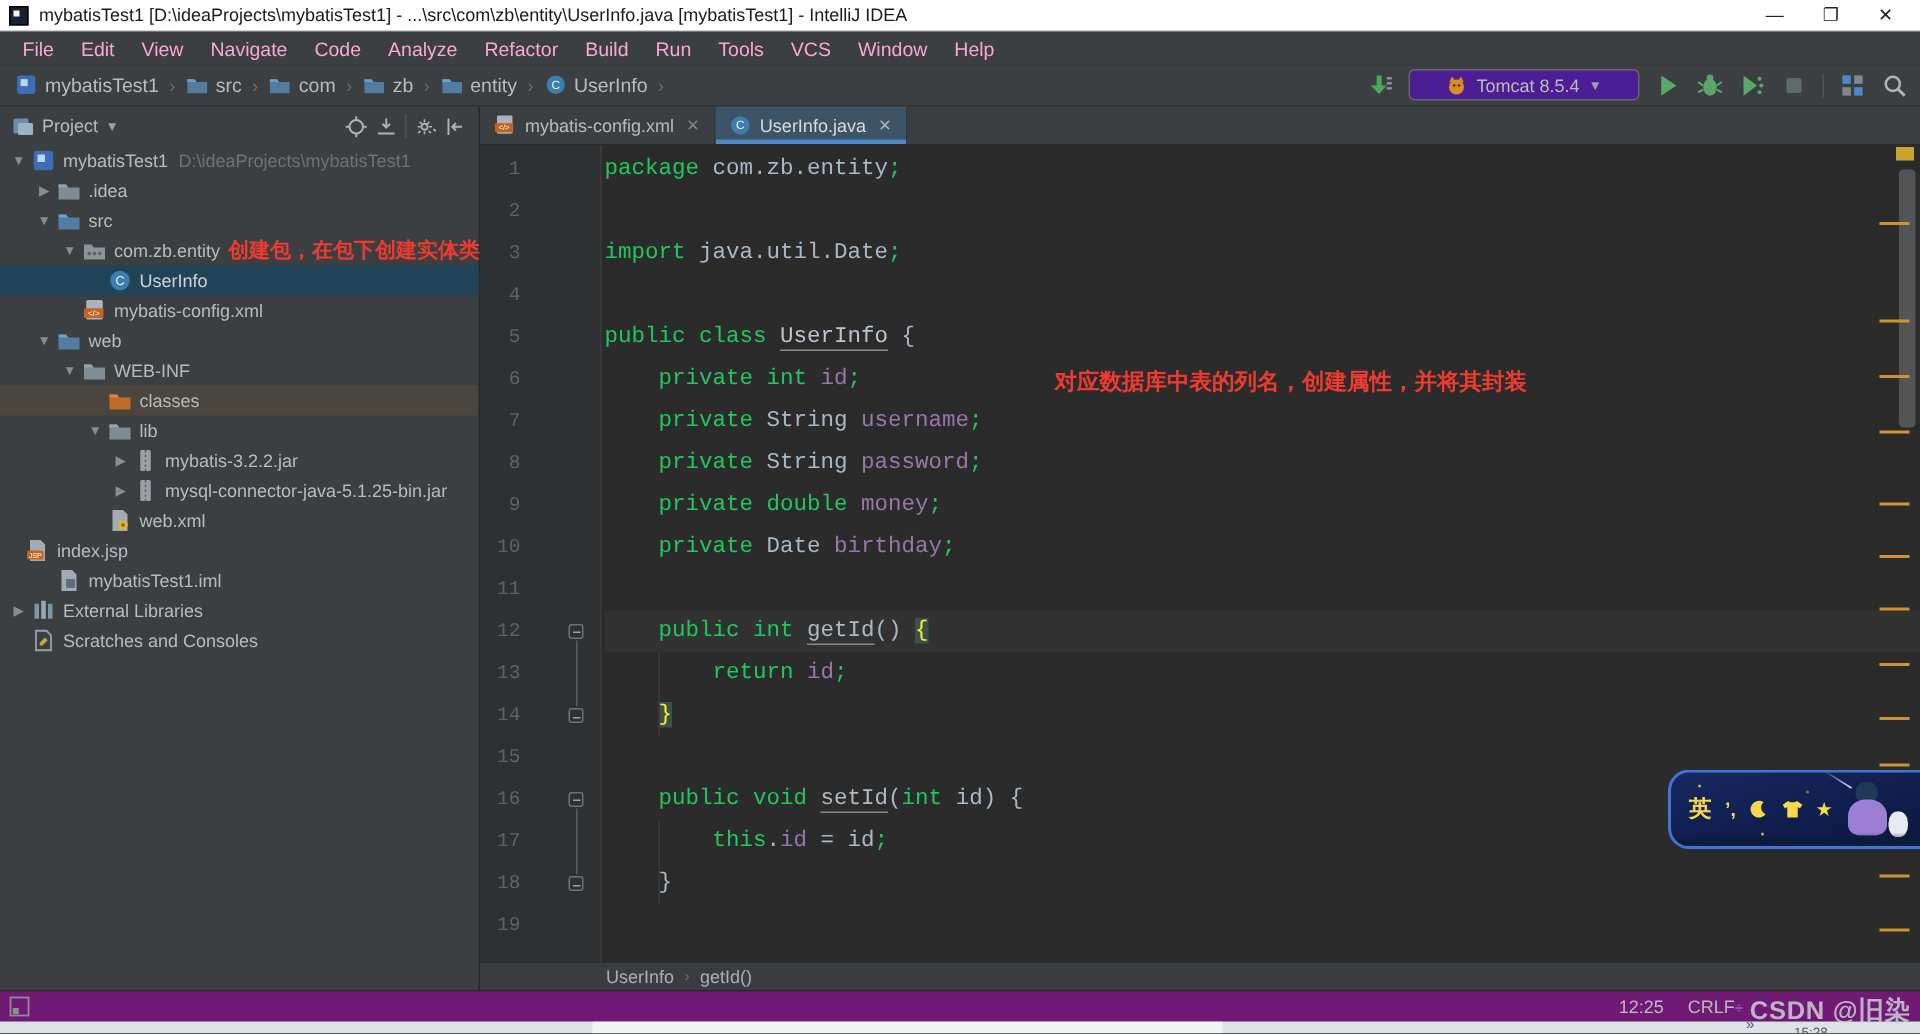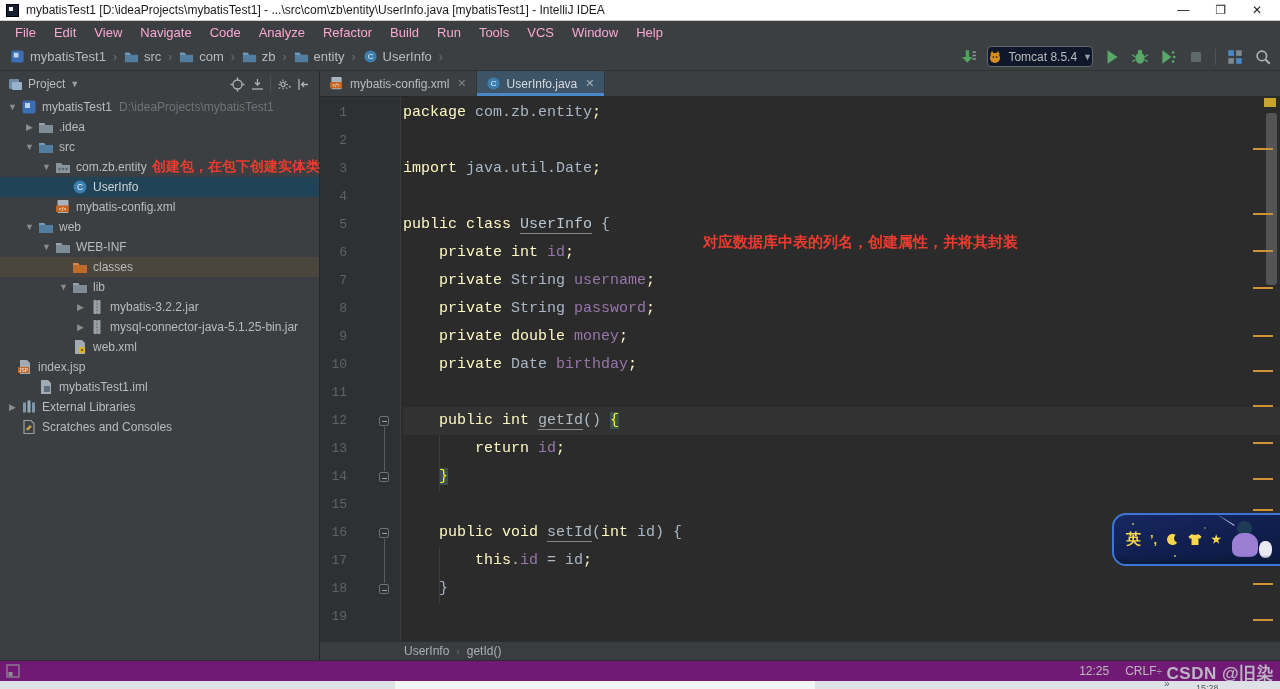--- a/index.html
+++ b/index.html
@@ -19,21 +19,21 @@
   .menubar { height:22px; background:#3C3F41; display:flex; align-items:center; padding-left:6px; }
   .menu-item { color:#f9a8d4; font-size:13px; padding:0 9px; }
 
   
   .navbar { height:28px; background:#3C3F41; display:flex; align-items:center; justify-content:space-between; padding:0 8px 0 8px; border-bottom:1px solid #323232; }
   .crumbs { display:flex; align-items:center; gap:2px; }
   .crumb { display:flex; align-items:center; gap:5px; color:#BBBBBB; font-size:13px; padding:0 2px; }
   .crumb .ic { width:15px; height:15px; }
   .crumb-sep { color:#6E7276; font-size:12px; padding:0 3px; }
   .nav-right { display:flex; align-items:center; gap:10px; }
-  .combo { display:flex; align-items:center; gap:6px; border:1px solid #646768; border-radius:4px; height:21px; padding:0 0; color:#BBBBBB; font-size:12px; background:#0f172a; }
+  .combo { display:flex; align-items:center; gap:6px; border:1px solid #646768; border-radius:4px; height:21px; padding:0 24px; color:#BBBBBB; font-size:12px; background:#4c1d95; }
   .toolbtn { width:18px; height:18px; display:flex; align-items:center; justify-content:center; }
   .vsep { width:1px; height:16px; background:#515456; }
 
   
   .main { display:flex; height:589px; }
 
   
   .project { width:320px; background:#3C3F41; border-right:1px solid #282828; display:flex; flex-direction:column; }
   .phead { height:26px; display:flex; align-items:center; padding:0 8px; color:#BBBBBB; font-size:12px; gap:5px; }
   .phead .ic { width:15px; height:15px; }
@@ -60,21 +60,21 @@
   .gutline { height:28px; position:relative; }
   .lnum { position:absolute; left:0; top:0; width:27px; text-align:right; color:#606366; font-size:13px; line-height:28px; }
   .fold { position:absolute; left:59px; top:9px; width:10px; height:10px; border:1px solid #6E7173; border-radius:2px; background:#2E3032; }
   .fold.open::after { content:""; position:absolute; left:2px; top:4px; width:5px; height:1px; background:#9DA0A2; }
   .fold.end::after { content:""; position:absolute; left:2px; bottom:2px; width:5px; height:1px; background:#9DA0A2; }
   .foldline { position:absolute; left:64px; width:1px; background:#5A5D5E; }
 
   .code { flex:1; position:relative; padding:2px 0 0 2px; font-family:"Liberation Mono","DejaVu Sans Mono",monospace; font-size:15px; line-height:28px; white-space:pre; color:#A9B7C6; min-width:0; }
   .codeline { height:28px; }
   .codeline.current { background:#323232; }
-  .seg-k { color:#fef9c3;text-align:right; }
+  .seg-k { color:#22c55e;text-align:right; }
   .seg-pl { color:#A9B7C6; }
   .seg-f { color:#9876AA; }
   .seg-m { color:#AFB9C2; border-bottom:1px solid #8A8A8A; }
   .seg-cls { color:#BAC5CF; border-bottom:1px solid #8A8A8A; }
   .seg-brace { background:#3B514D; color:#FFEF28; }
   .iguide { position:absolute; width:1px; background:#3B3B3B; }
 
   
   .stripe-square { position:absolute; right:4px; top:1px; width:12px; height:9px; background:#C9A52F; z-index:6; }
   .scroll-thumb { position:absolute; right:3px; top:16px; width:11px; height:172px; background:rgba(166,170,173,0.32); border-radius:3px; z-index:5; }
@@ -91,21 +91,21 @@
 
   
   .taskbar { height:8px; background:#DEE1E6; position:relative; overflow:hidden; }
   .taskbar .band { position:absolute; left:395px; top:0; width:420px; height:8px; background:#F3F4F6; }
   .taskbar .chev { position:absolute; left:1164px; top:-3px; font-size:10px; color:#55617E; }
   .taskbar .clock { position:absolute; left:1196px; top:2px; font-size:9px; color:#55585C; }
 
   
   .note { position:absolute; color:#ED3B2F; font-weight:bold; z-index:30; white-space:nowrap; }
   .note-tree { left:152px; top:158px; font-size:14px; }
-  .note-editor { left:703px; top:233px; font-size:15px; }
+  .note-editor { left:703px; top:245px; font-size:15px; }
 
   .ime { position:absolute; left:1112px; top:513px; width:168px; height:53px; z-index:50;
          border:2px solid #3F74D8; border-right:none; border-radius:14px 0 0 14px;
          background:linear-gradient(165deg,#172962 0%,#122052 45%,#0B1840 100%);
          display:flex; align-items:center; gap:9px; padding-left:12px; overflow:hidden; }
   .ime-mode { color:#F7D84C; font-size:15px; font-weight:bold; z-index:3; }
   .ime-ico { color:#F7D84C; font-size:13px; font-weight:bold; z-index:3; }
   .ime .scene { position:absolute; right:0; top:0; width:64px; height:100%; }
   .girl-head { position:absolute; right:28px; top:6px; width:15px; height:15px; border-radius:50%; background:#1E3A55; }
   .girl-dress { position:absolute; right:22px; top:18px; width:26px; height:24px; border-radius:45% 45% 30% 30%; background:#9B7FD4; }

